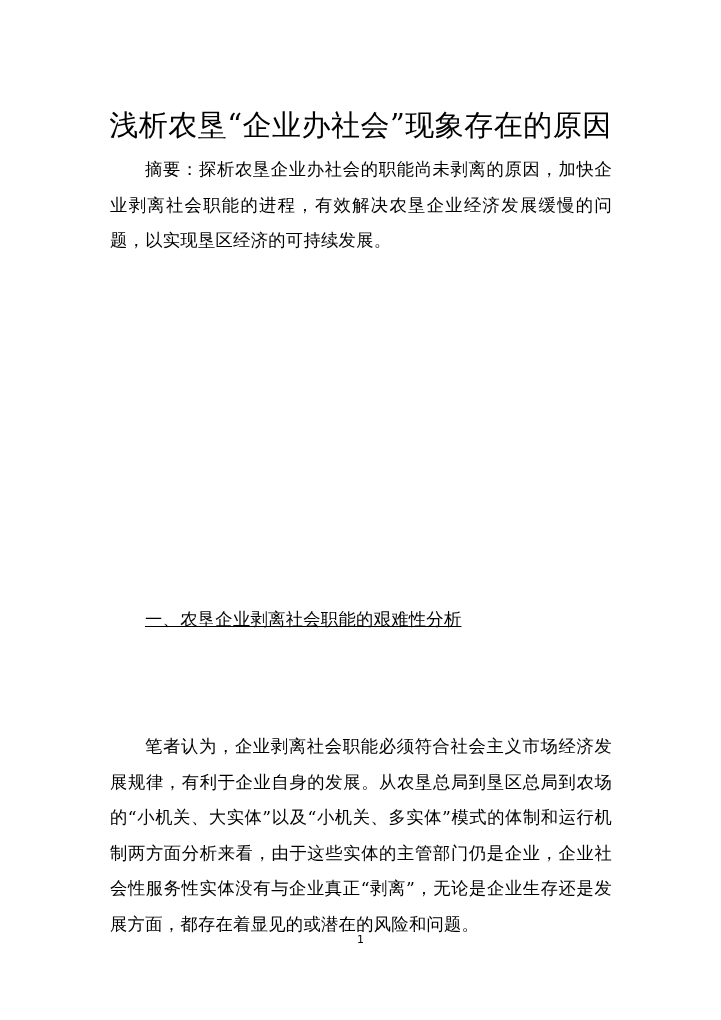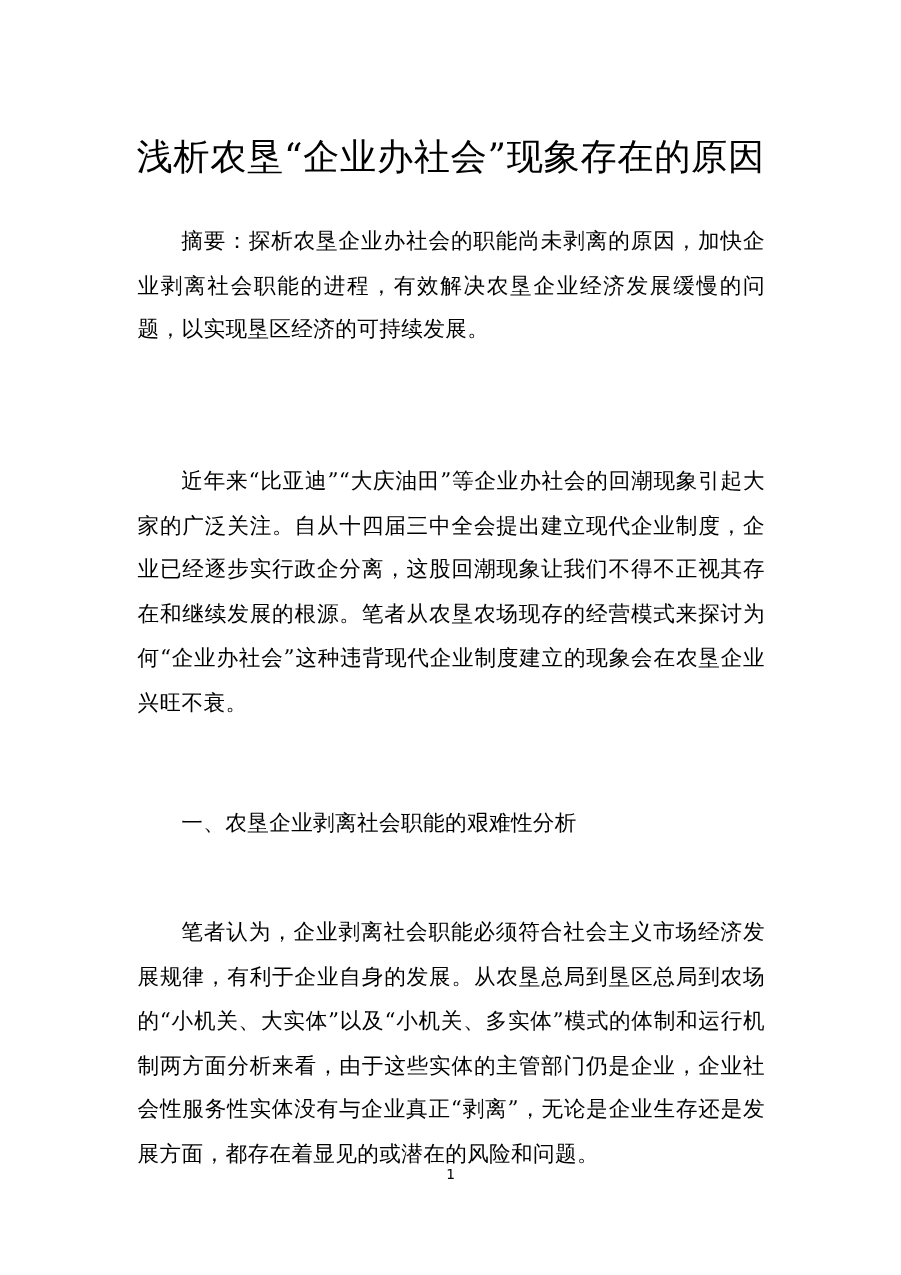--- a/index.html
+++ b/index.html
@@ -3,31 +3,30 @@
 <meta charset="utf-8">
 <style>
   html, body { margin: 0; padding: 0; background: #ffffff; }
   body { width: 721px; height: 1020px; position: relative; overflow: hidden;
          font-family: "DejaVu Serif", "Liberation Serif", serif; color: #000; }
   .page { position: absolute; left: 0; top: 0; width: 721px; height: 1020px; background: #fff; }
   .title { position: absolute; left: 0; width: 721px; top: 86px; text-align: center;
            font-size: 29px; letter-spacing: 0.5px; line-height: 40px; font-weight: normal; }
   .para { position: absolute; left: 110px; width: 502px; font-size: 17.3px; line-height: 35.5px;
           text-align: justify; text-indent: 35px; margin: 0; letter-spacing: 0.3px; }
-  .p-abstract { top: 176px; }
+  .p-abstract { top: 152px; }
   .p-keywords { top: 313px; }
   .p-intro { top: 368px; }
-  .p-heading1 { top: 642px; }
+  .p-heading1 { top: 602px; text-decoration: underline; }
   .p-body1 { top: 693px; margin-top: 36px; }
   .page-number { position: absolute; left: 0; width: 721px; top: 933px; text-align: center;
                  font-size: 11px; font-family: "DejaVu Sans", sans-serif; }
 </style>
 </head>
 <body>
 
 <div class="page">
   <h1 class="title">浅析农垦“企业办社会”现象存在的原因</h1>
   <p class="para p-abstract">摘要：探析农垦企业办社会的职能尚未剥离的原因，加快企业剥离社会职能的进程，有效解决农垦企业经济发展缓慢的问题，以实现垦区经济的可持续发展。</p>
-  <p class="para p-intro">近年来“比亚迪”“大庆油田”等企业办社会的回潮现象引起大家的广泛关注。自从十四届三中全会提出建立现代企业制度，企业已经逐步实行政企分离，这股回潮现象让我们不得不正视其存在和继续发展的根源。笔者从农垦农场现存的经营模式来探讨为何“企业办社会”这种违背现代企业制度建立的现象会在农垦企业兴旺不衰。</p>
   <p class="para p-heading1">一、农垦企业剥离社会职能的艰难性分析</p>
   <p class="para p-body1">笔者认为，企业剥离社会职能必须符合社会主义市场经济发展规律，有利于企业自身的发展。从农垦总局到垦区总局到农场的“小机关、大实体”以及“小机关、多实体”模式的体制和运行机制两方面分析来看，由于这些实体的主管部门仍是企业，企业社会性服务性实体没有与企业真正“剥离”，无论是企业生存还是发展方面，都存在着显见的或潜在的风险和问题。</p>
   <div class="page-number">1</div>
 </div>
 
 </body></html>

